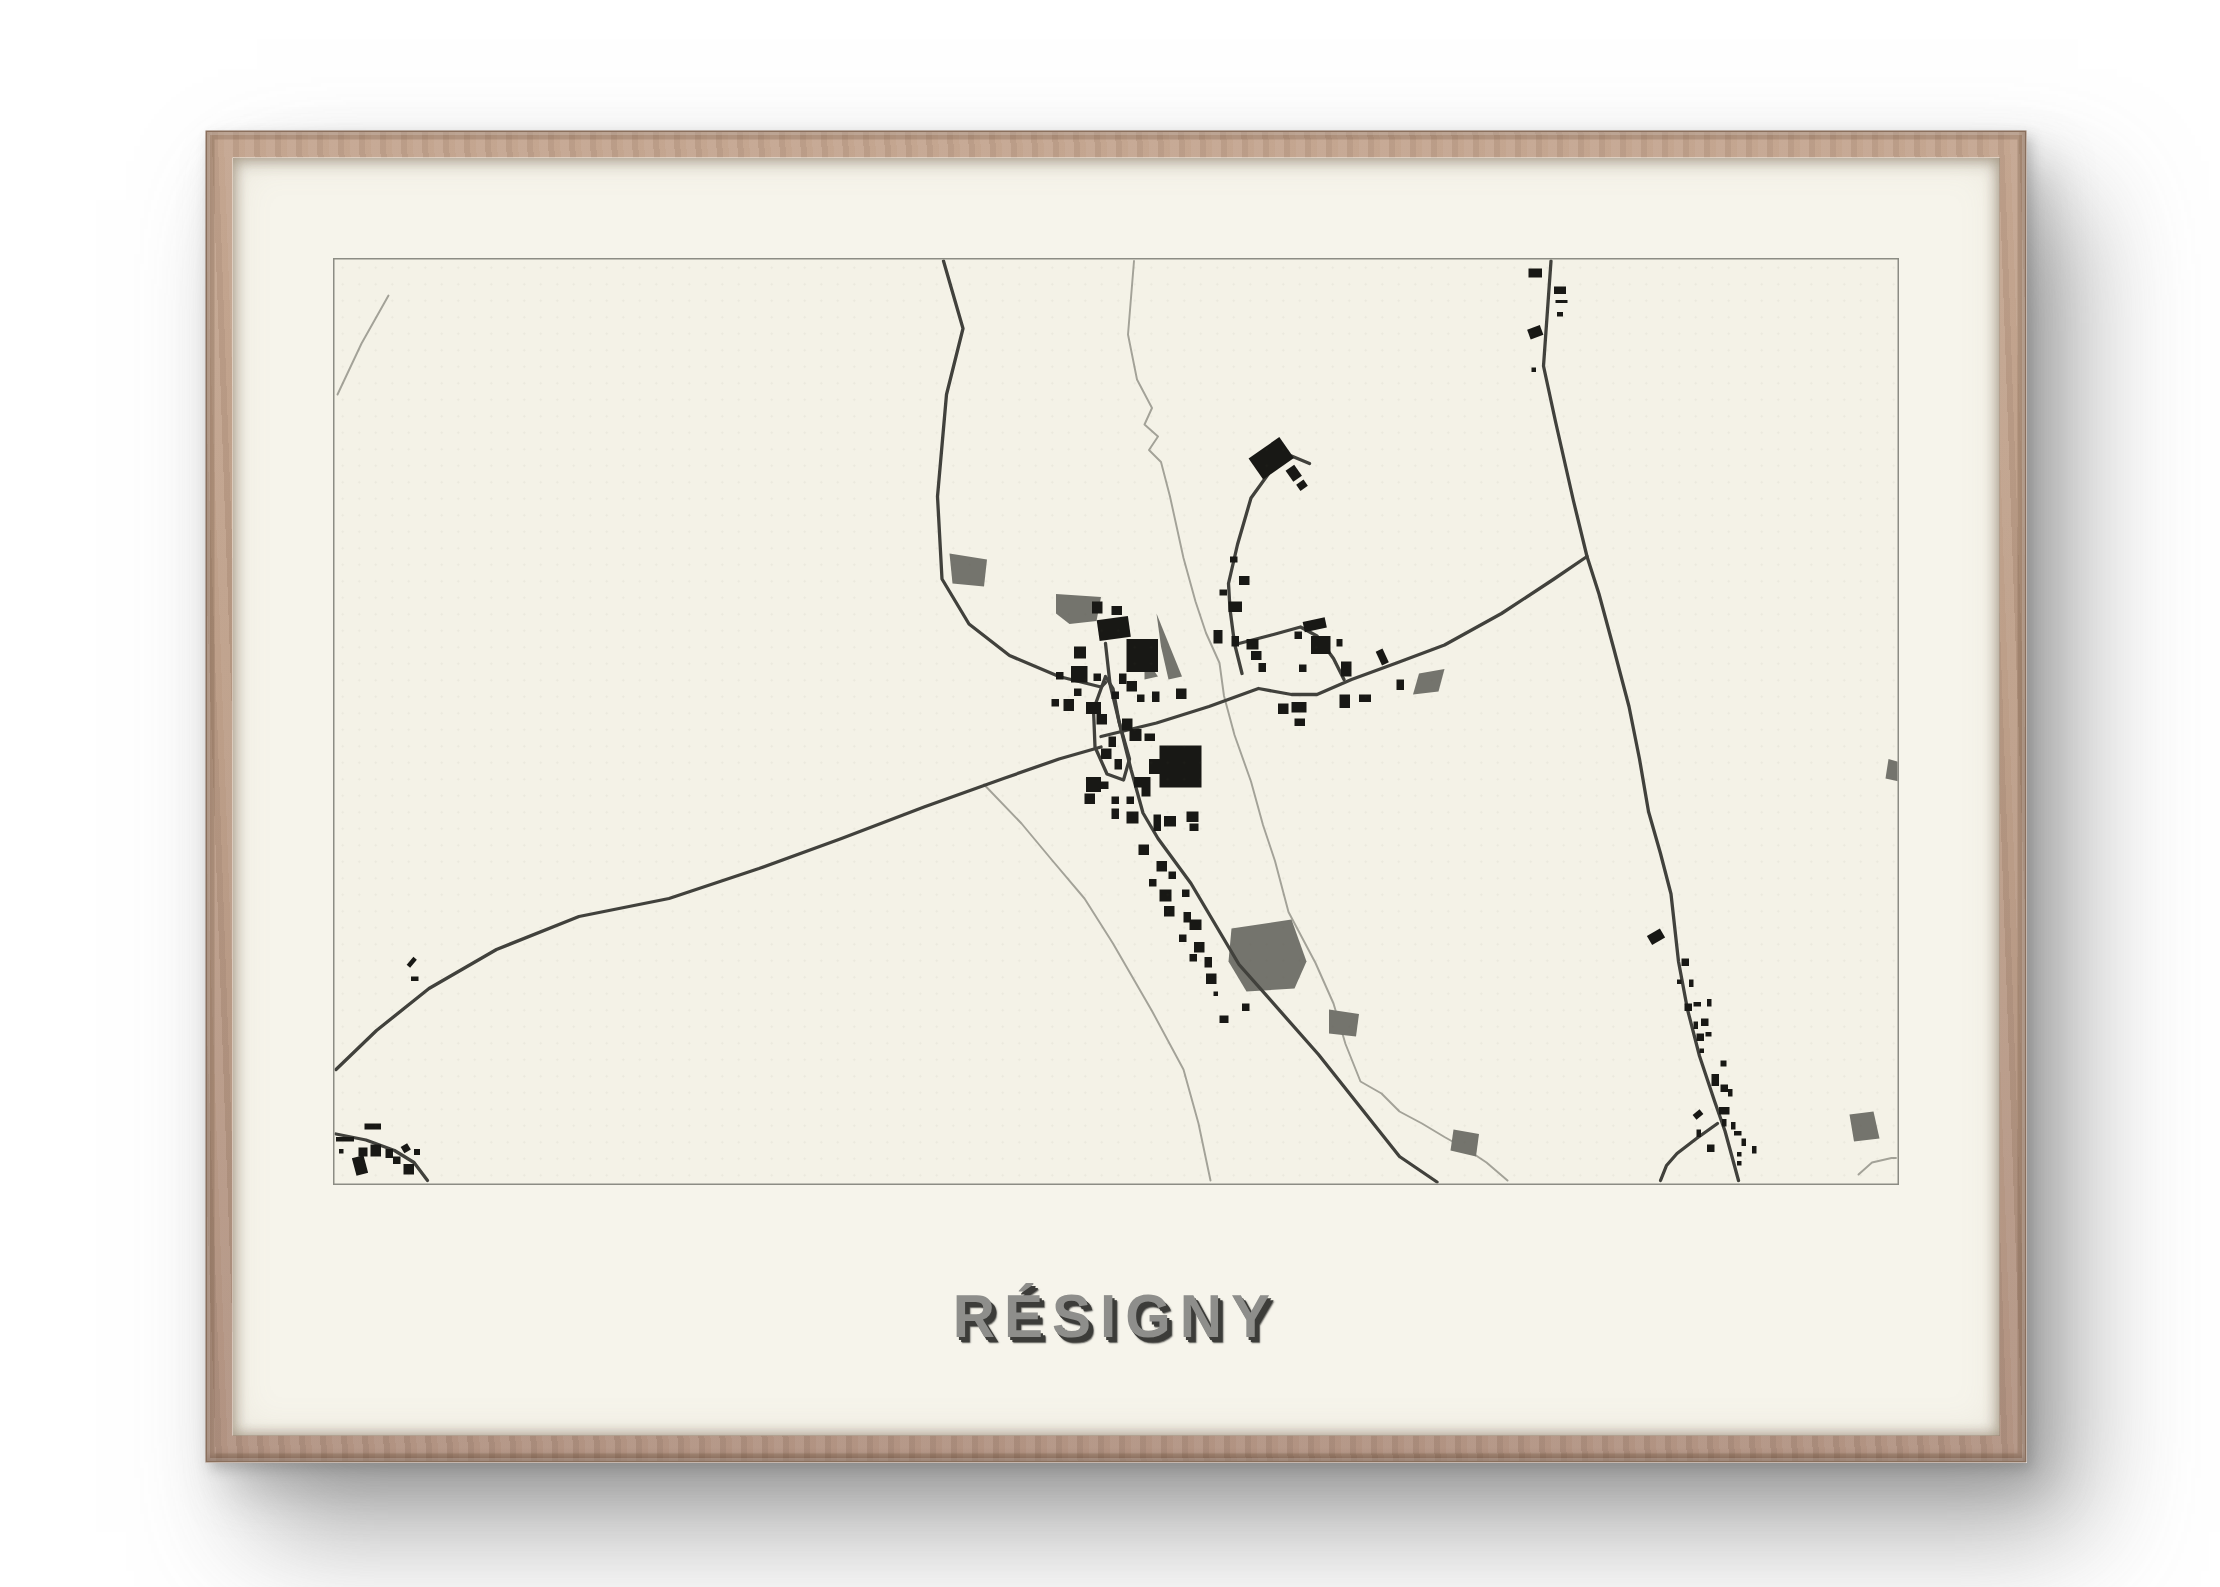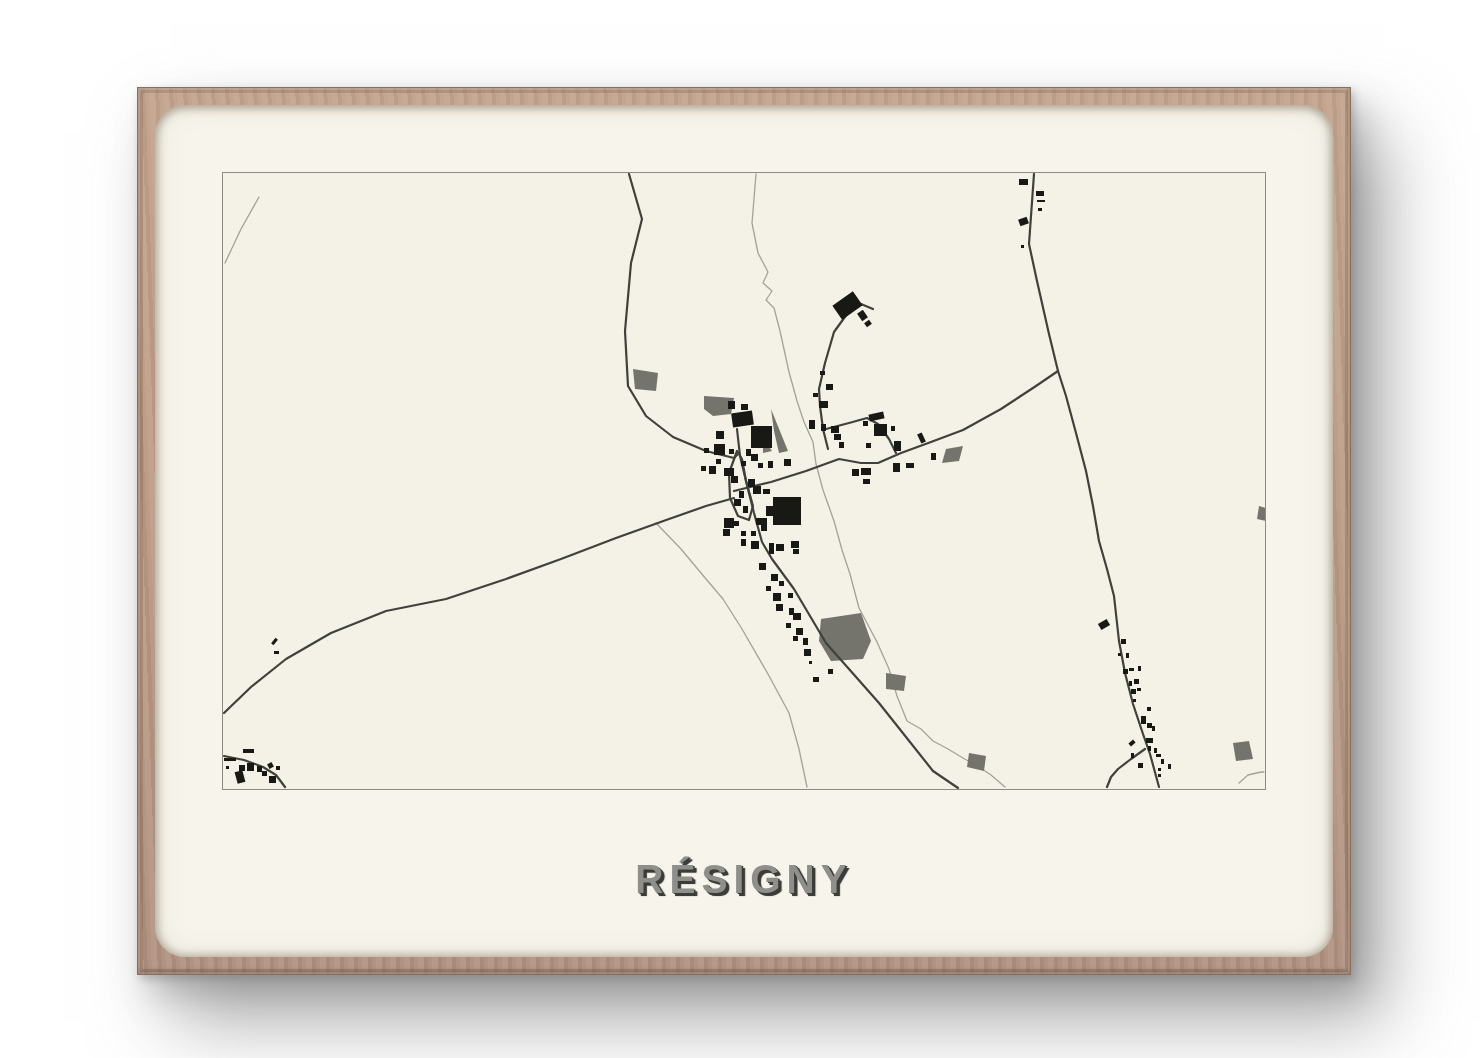--- a/index.html
+++ b/index.html
@@ -24,21 +24,20 @@
   }
   .mat{
     position:absolute;inset:17px;
     background:#f6f4eb;
     box-shadow:
       inset 0 4px 10px rgba(135,118,96,.40),
       inset 0 -3px 8px rgba(135,118,96,.22),
       inset 4px 0 8px rgba(135,118,96,.22),
       inset -4px 0 8px rgba(135,118,96,.22),
       inset 0 0 28px rgba(150,138,112,.14);
-    border-radius: 30px;
   }
   .map-area{
     position:absolute;left:67px;top:67px;width:1042px;height:616px;
     background:#f4f2e7;
     border:1.5px solid #8c8c84;
     box-sizing:content-box;
   }
   .map-area::after{
     content:"";position:absolute;inset:0;pointer-events:none;
     background-image:radial-gradient(rgba(95,90,72,.20) 0.6px, transparent 0.8px);

